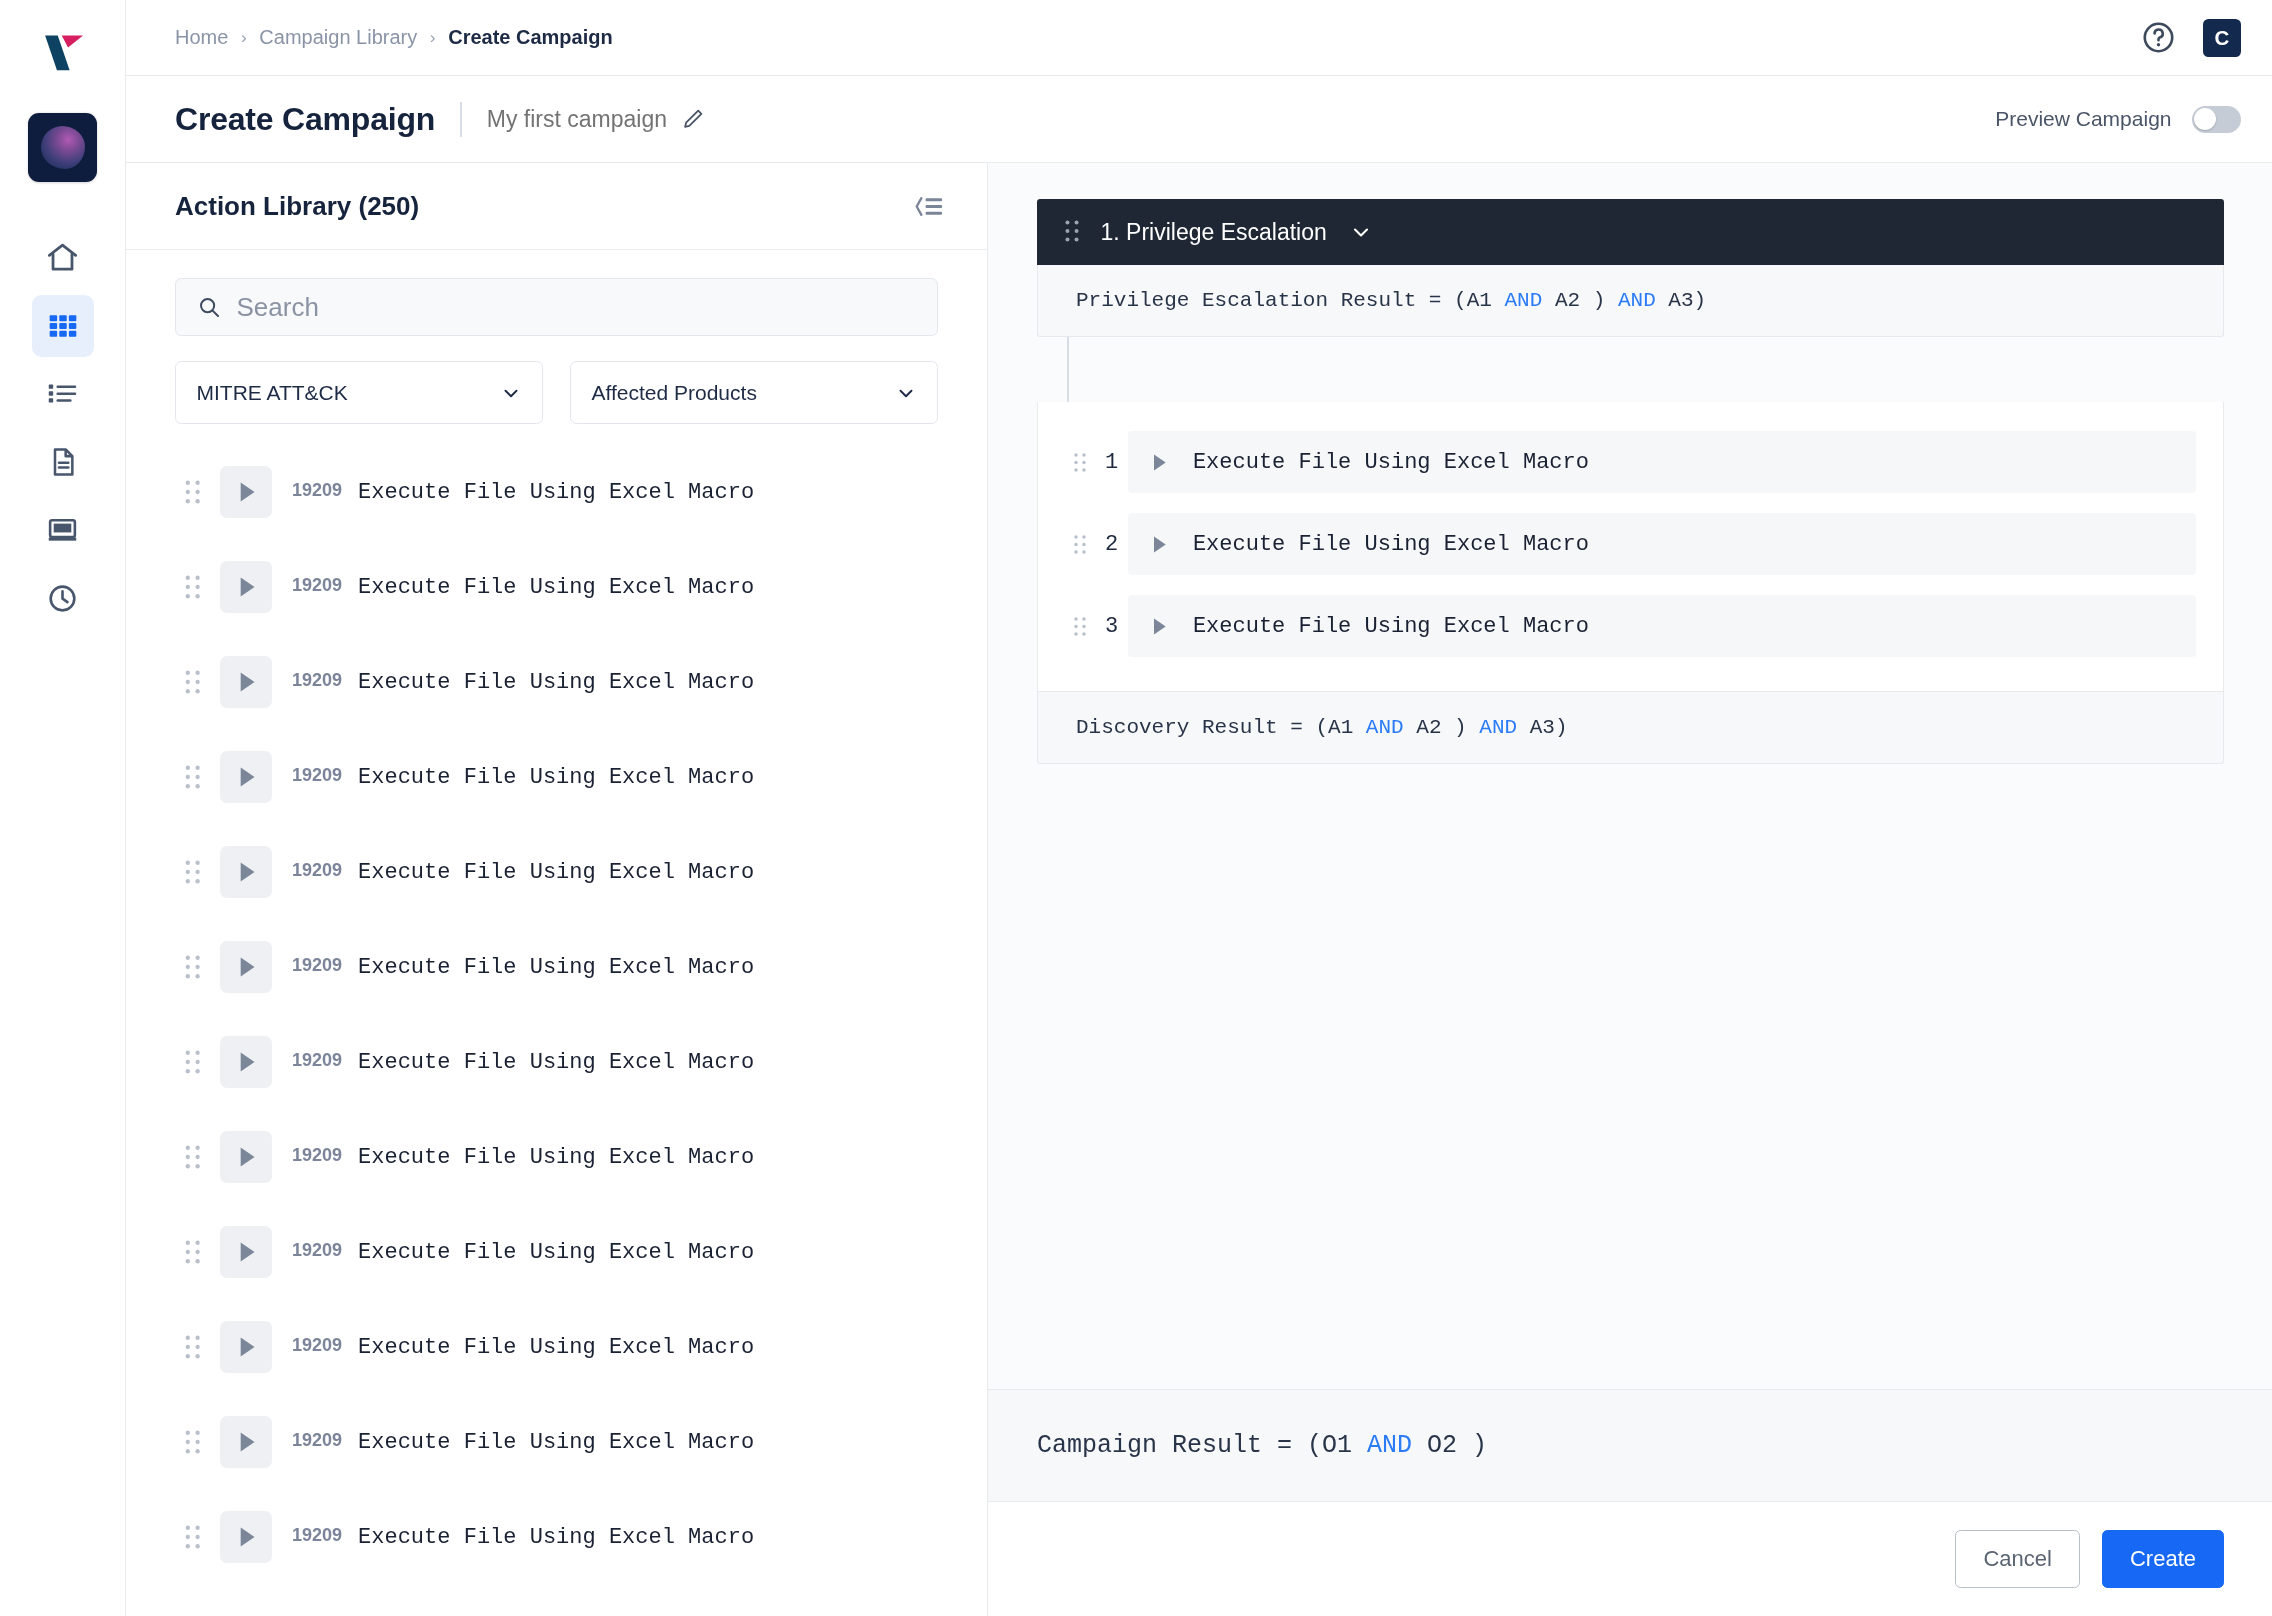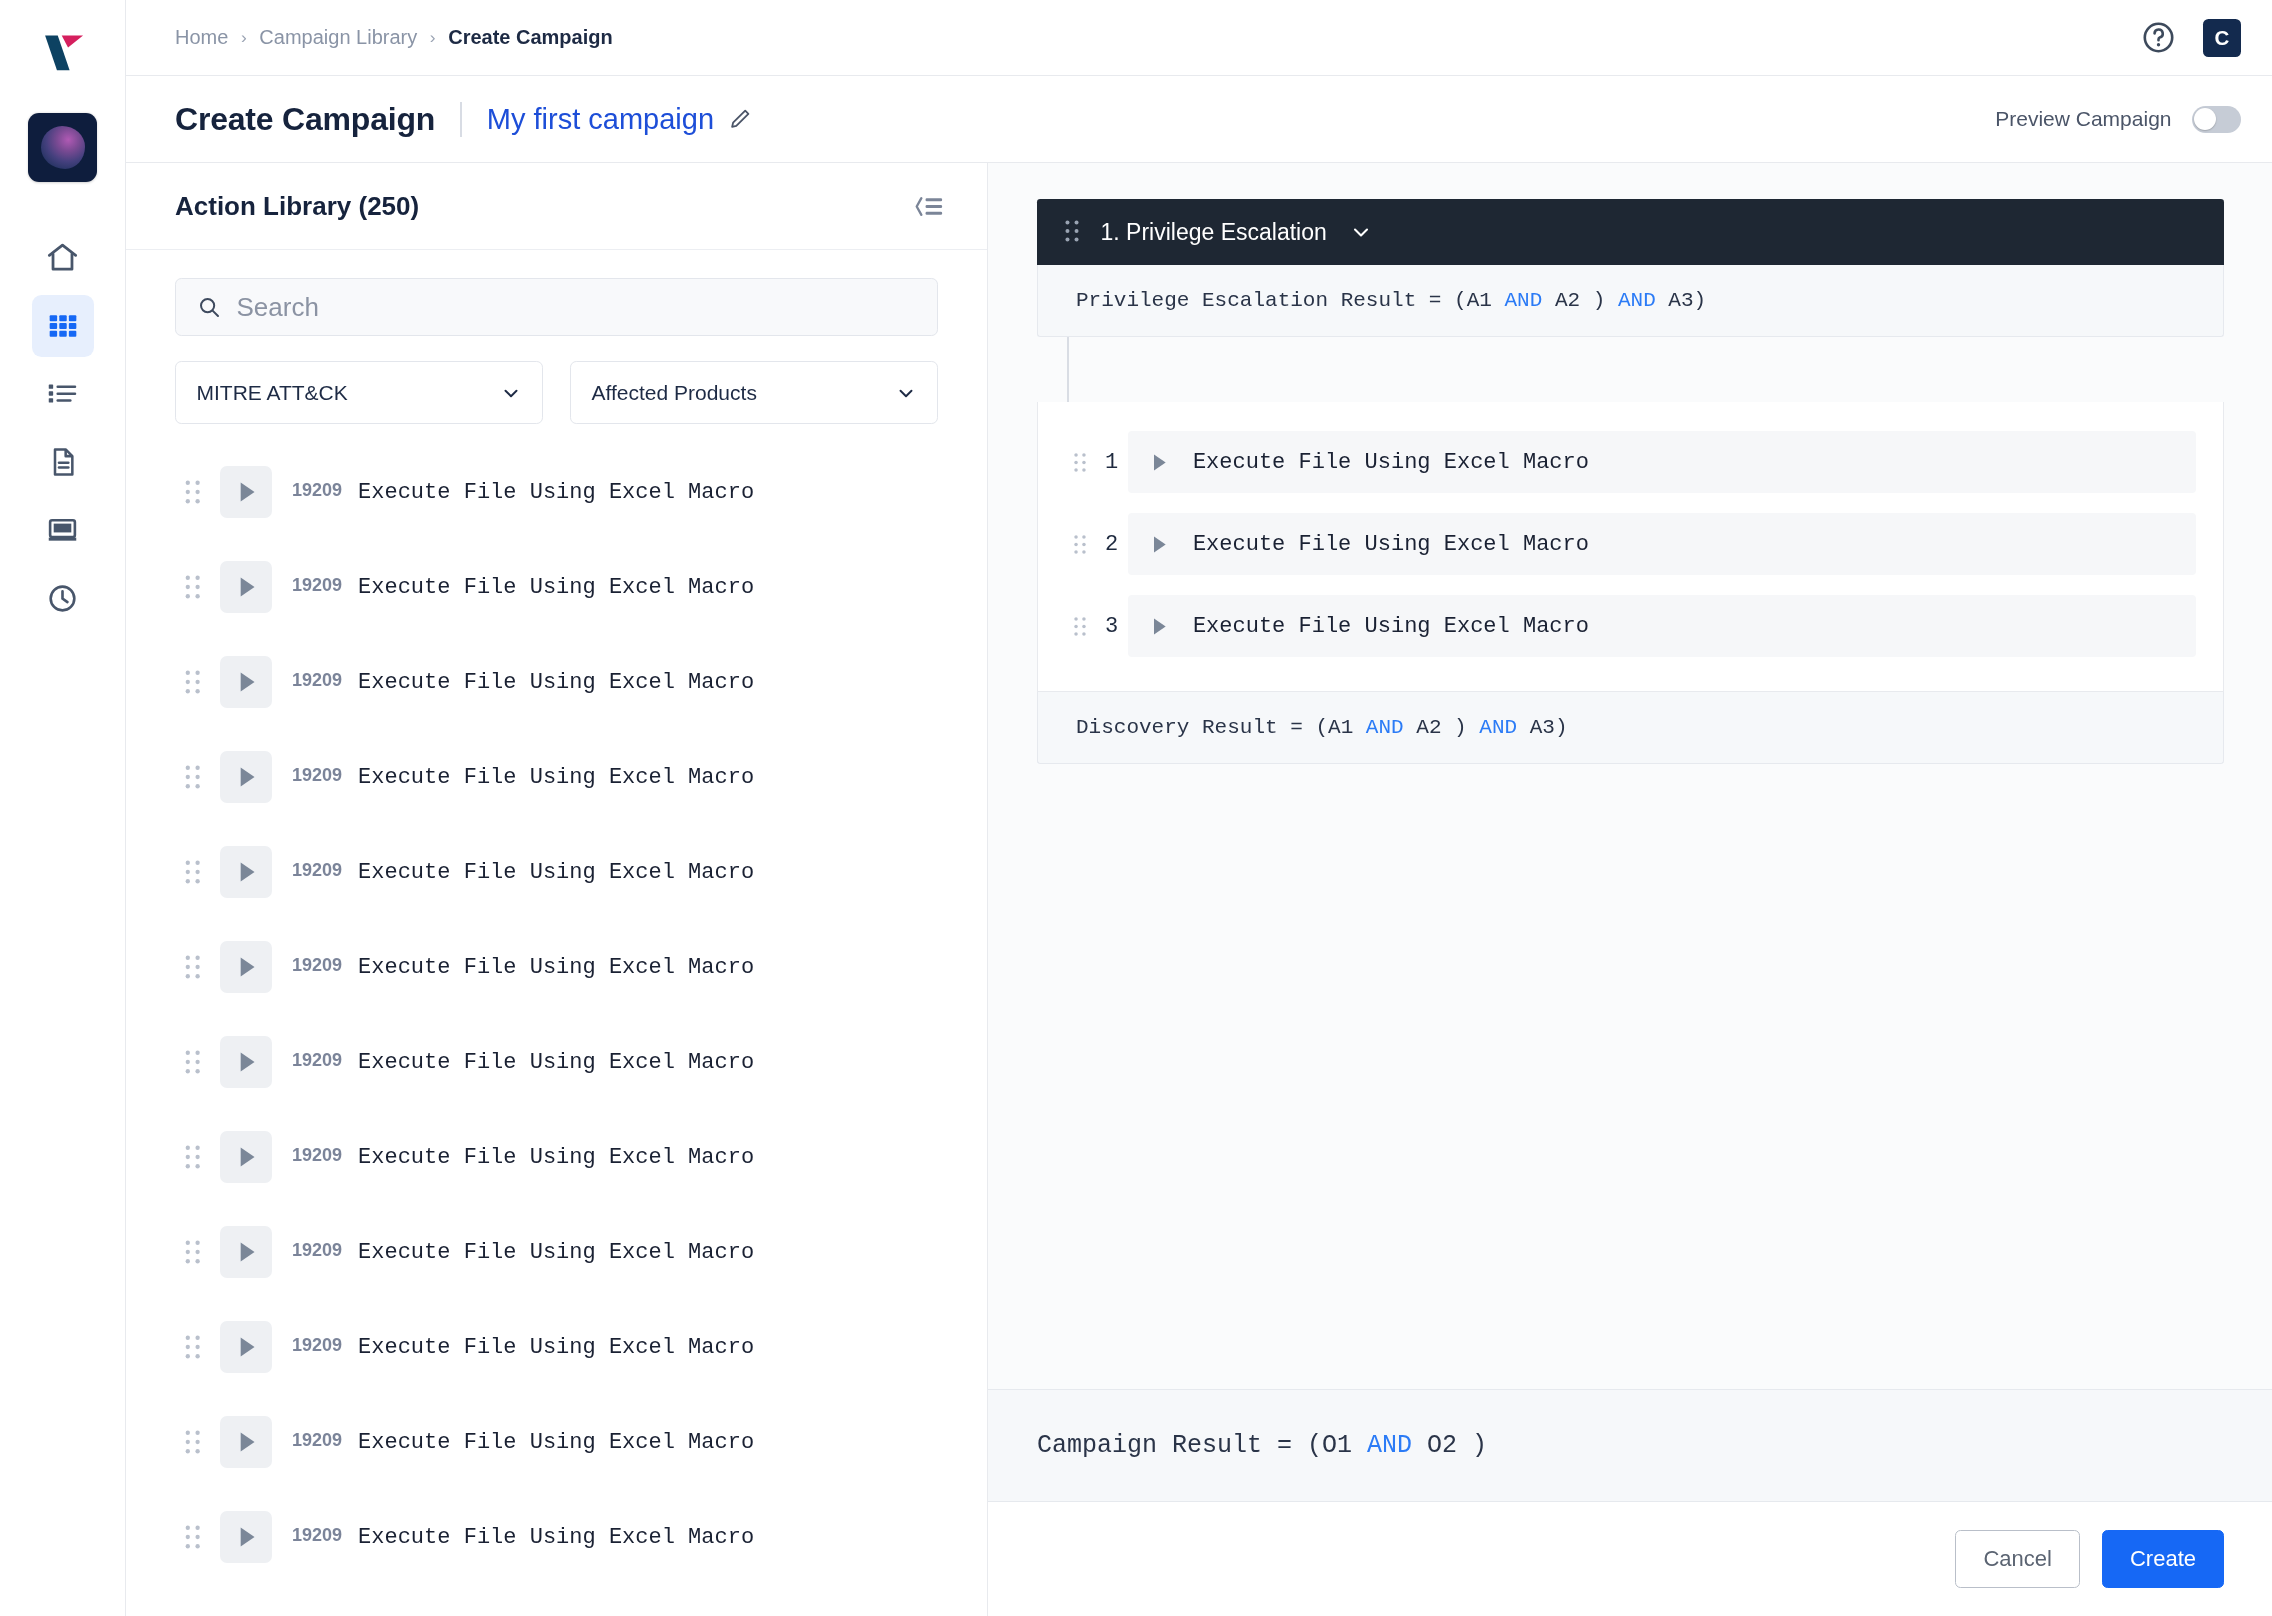--- a/index.html
+++ b/index.html
@@ -60,21 +60,21 @@
   }
 
   .title-bar {
     height: 87px; flex: 0 0 87px;
     border-bottom: 1.6px solid #e8eaee;
     display: flex; align-items: center;
     padding: 0 32px 0 49px; background: #fff;
   }
   .page-title { font-size: 32px; font-weight: 700; color: #16233d; letter-spacing: -0.2px; }
   .title-div { width: 1.6px; height: 35px; background: #d8dce4; margin: 0 25px; }
-  .camp-name { font-size: 29px; color: #1d4ed8; }
+  .camp-name { font-size: 23px; color: #737373; }
   .pencil { margin-left: 14px; width: 24px; height: 24px; cursor: pointer; }
   .tb-right { margin-left: auto; display: flex; align-items: center; gap: 20.5px; }
   .preview-label { font-size: 21px; color: #4b5568; text-align: right; }
   .toggle {
     width: 49px; height: 27px; border-radius: 13.4px; background: #c6ccd6;
     position: relative; cursor: pointer;
   }
   .toggle .knob {
     position: absolute; top: 2.4px; left: 2.4px; width: 22px; height: 22px;
     border-radius: 50%; background: #fff; box-shadow: 0 0.8px 1.6px rgba(0,0,0,.25);

